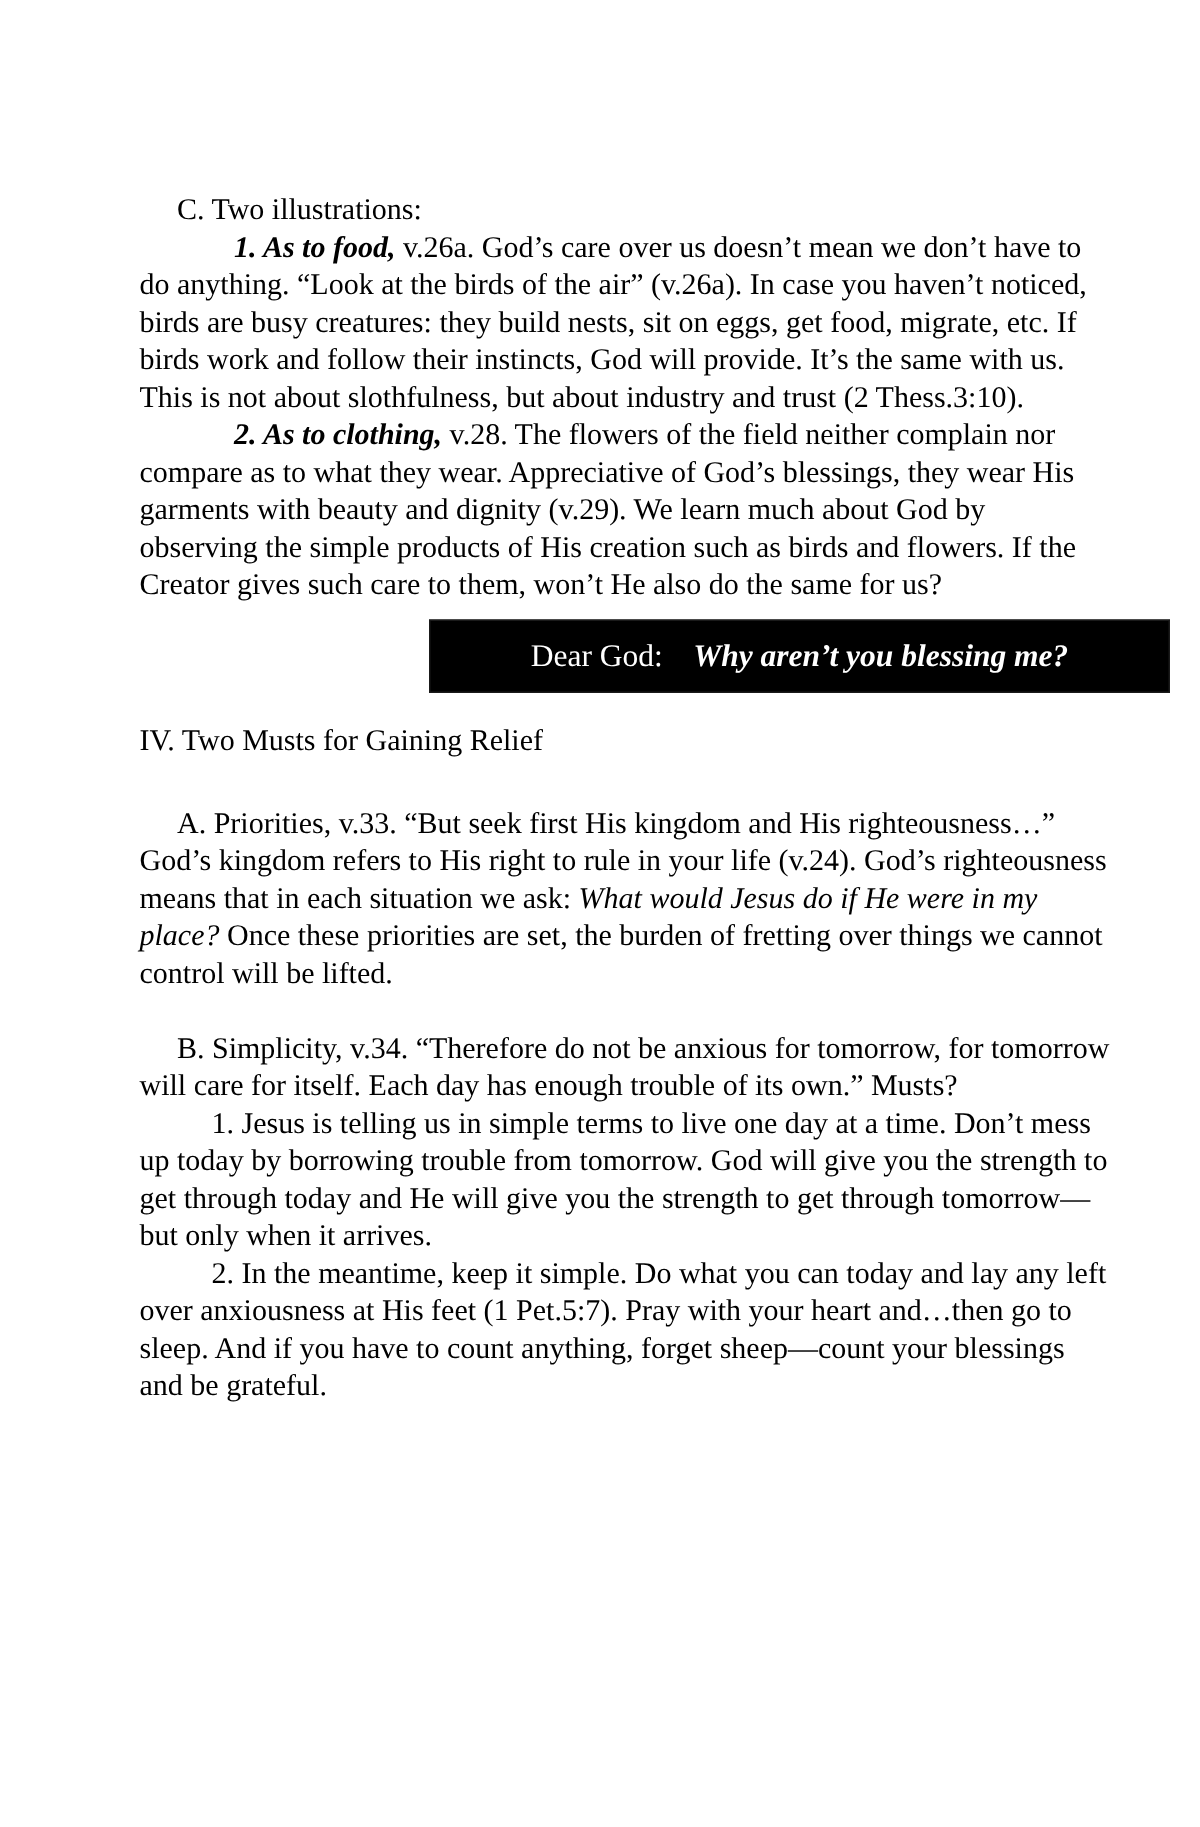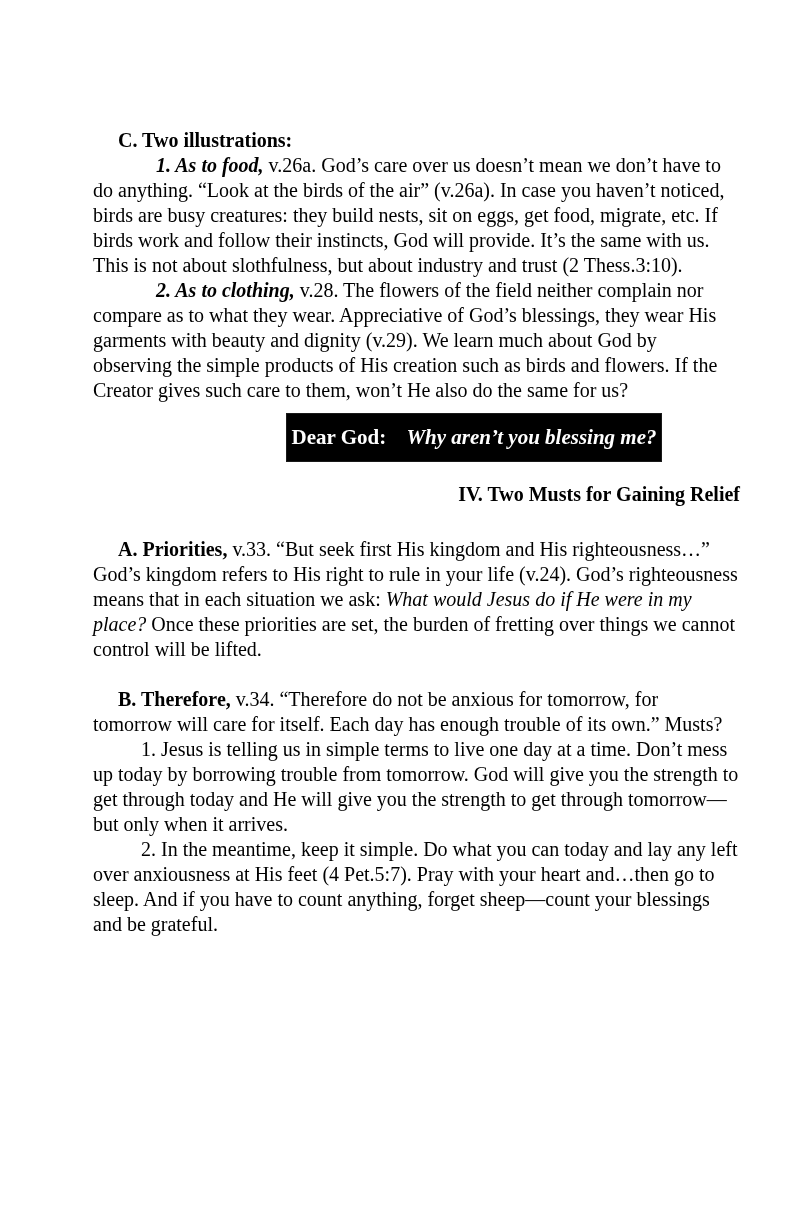--- a/index.html
+++ b/index.html
@@ -18,30 +18,30 @@
     position: absolute;
     left: 93px; top: 128px;
     width: 647px;
     color: var(--text-color, #000000);
     font-size: 20px;
     line-height: 25px;
     text-align: left;
   }
   .heading { font-weight: bold; margin: 0; }
   .heading.sub { text-indent: 25px; }
-  .heading.main { margin-bottom: 30px; text-align: right; }
+  .heading.main { margin-bottom: 30px; }
   .para { margin: 0; }
   .para.first { text-indent: 48px; }
   .para.lead { text-indent: 25px; margin-top: 25px; }
-  .run-b { font-weight: bold; }
+  .run-b { font-weight: normal; }
   .run-i { font-style: italic; }
   .run-bi { font-weight: bold; font-style: italic; margin-left: 15px; }
   .callout {
     box-sizing: border-box;
-    width: 376px;
+    width: 494px;
     margin: 10px 0 20px 193px;
     padding: 9px 4px;
     background: var(--callout-bg, #000000);
     color: var(--callout-text, #ffffff);
     border: 1px solid #1a1a1a;
     text-align: center;
     font-size: 21px;
     line-height: 29px;
     font-weight: bold;
   }
@@ -53,17 +53,17 @@
 <div class="page">
   <div class="doc" id="doc">
       <div class="heading sub"><span class="run-b">C. Two illustrations:</span></div>
       <div class="para first"><span class="run-bi">1. As to food,</span><span class=""> v.26a. God’s care over us doesn’t mean we don’t have to do anything. “Look at the birds of the air” (v.26a). In case you haven’t noticed, birds are busy creatures: they build nests, sit on eggs, get food, migrate, etc. If birds work and follow their instincts, God will provide. It’s the same with us. This is not about slothfulness, but about industry and trust (2 Thess.3:10).</span></div>
       <div class="para first"><span class="run-bi">2. As to clothing,</span><span class=""> v.28. The flowers of the field neither complain nor compare as to what they wear. Appreciative of God’s blessings, they wear His garments with beauty and dignity (v.29). We learn much about God by observing the simple products of His creation such as birds and flowers. If the Creator gives such care to them, won’t He also do the same for us?</span></div>
       <div class="callout">
         <div class="callout-line"><span class="run-b">Dear God: </span><span class="run-bi">Why aren’t you blessing me?</span></div>
       </div>
       <div class="heading main"><span class="run-b">IV. Two Musts for Gaining Relief</span></div>
       <div class="para lead"><span class="run-b">A. Priorities,</span><span class=""> v.33. “But seek first His kingdom and His righteousness…” God’s kingdom refers to His right to rule in your life (v.24). God’s righteousness means that in each situation we ask: </span><span class="run-i">What would Jesus do if He were in my place?</span><span class=""> Once these priorities are set, the burden of fretting over things we cannot control will be lifted.</span></div>
-      <div class="para lead"><span class="run-b">B. Therefore,</span><span class=""> v.34. “Therefore do not be anxious for tomorrow, for tomorrow will care for itself. Each day has enough trouble of its own.” Musts?</span></div>
+      <div class="para lead"><span class="run-b">B. Simplicity,</span><span class=""> v.34. “Therefore do not be anxious for tomorrow, for tomorrow will care for itself. Each day has enough trouble of its own.” Musts?</span></div>
       <div class="para first"><span class="">1. Jesus is telling us in simple terms to live one day at a time. Don’t mess up today by borrowing trouble from tomorrow. God will give you the strength to get through today and He will give you the strength to get through tomorrow—but only when it arrives.</span></div>
-      <div class="para first"><span class="">2. In the meantime, keep it simple. Do what you can today and lay any left over anxiousness at His feet (4 Pet.5:7). Pray with your heart and…then go to sleep. And if you have to count anything, forget sheep—count your blessings and be grateful.</span></div>
+      <div class="para first"><span class="">2. In the meantime, keep it simple. Do what you can today and lay any left over anxiousness at His feet (1 Pet.5:7). Pray with your heart and…then go to sleep. And if you have to count anything, forget sheep—count your blessings and be grateful.</span></div>
     </div>
 </div>
 
 </body></html>

